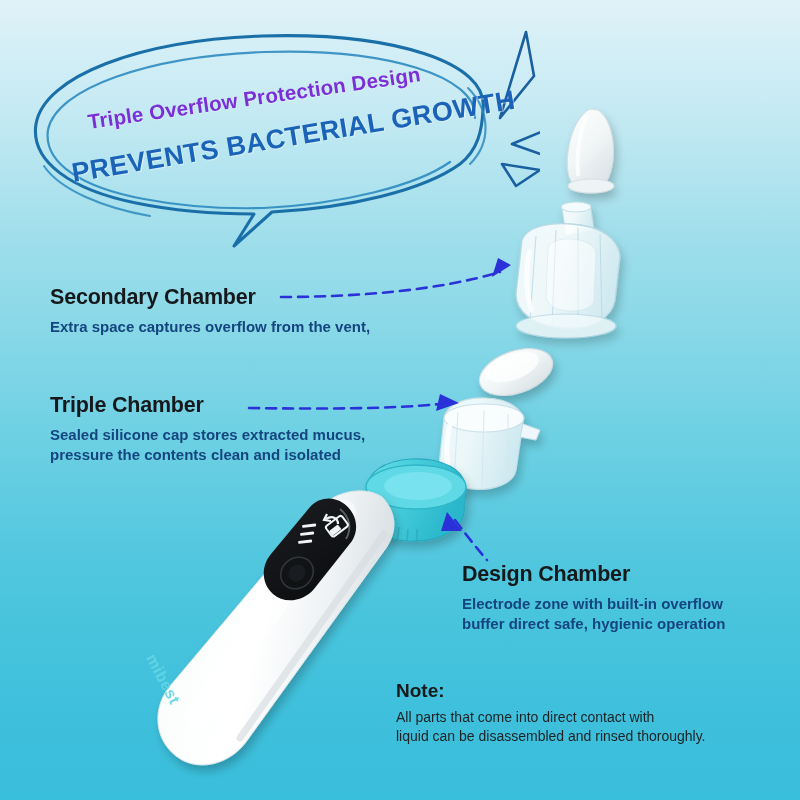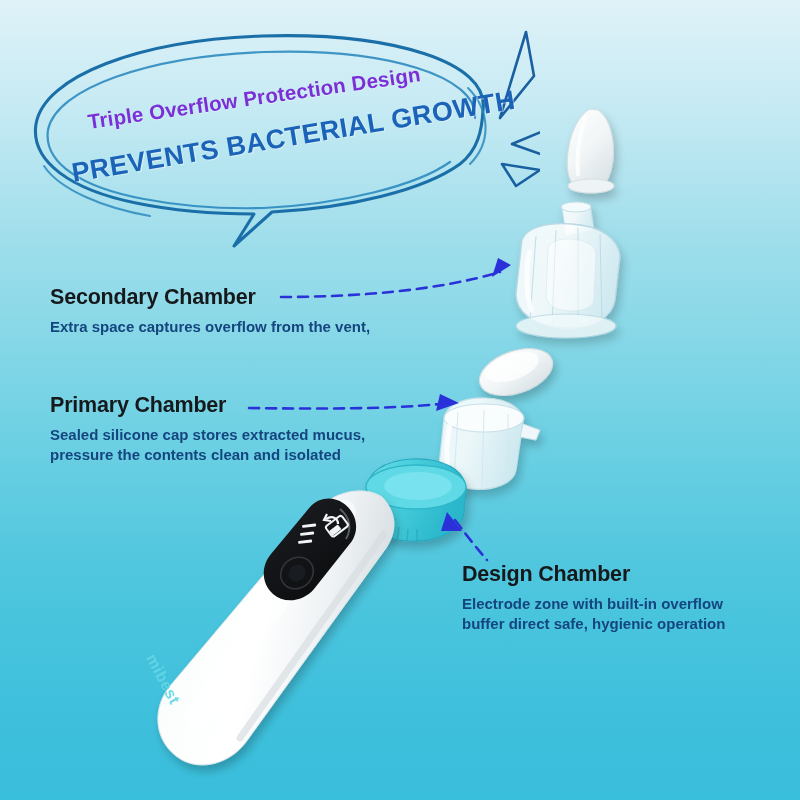--- a/index.html
+++ b/index.html
@@ -311,29 +311,36 @@
   </svg>
 
   <div class="label-block" id="label-secondary">
     <div class="label-title">Secondary Chamber</div>
     <div class="label-desc">
       <span class="l">Extra space captures overflow from the vent,</span>
     </div>
   </div>
 
   <div class="label-block" id="label-primary">
-    <div class="label-title">Primary Chamber</div>
+    <div class="label-title">Triple Chamber</div>
     <div class="label-desc">
       <span class="l">Sealed silicone cap stores extracted mucus,</span>
       <span class="l">pressure the contents clean and isolated</span>
     </div>
   </div>
 
   <div class="label-block" id="label-tertiary">
     <div class="label-title">Design Chamber</div>
     <div class="label-desc">
       <span class="l">Electrode zone with built-in overflow</span>
       <span class="l">buffer direct safe, hygienic operation</span>
     </div>
   </div>
 
+  <div id="note-block">
+    <div id="note-title">Note:</div>
+    <div id="note-body">
+      <span class="l">All parts that come into direct contact with</span>
+      <span class="l">liquid can be disassembled and rinsed thoroughly.</span>
+    </div>
+  </div>
 
 </div>
 
 </body></html>

